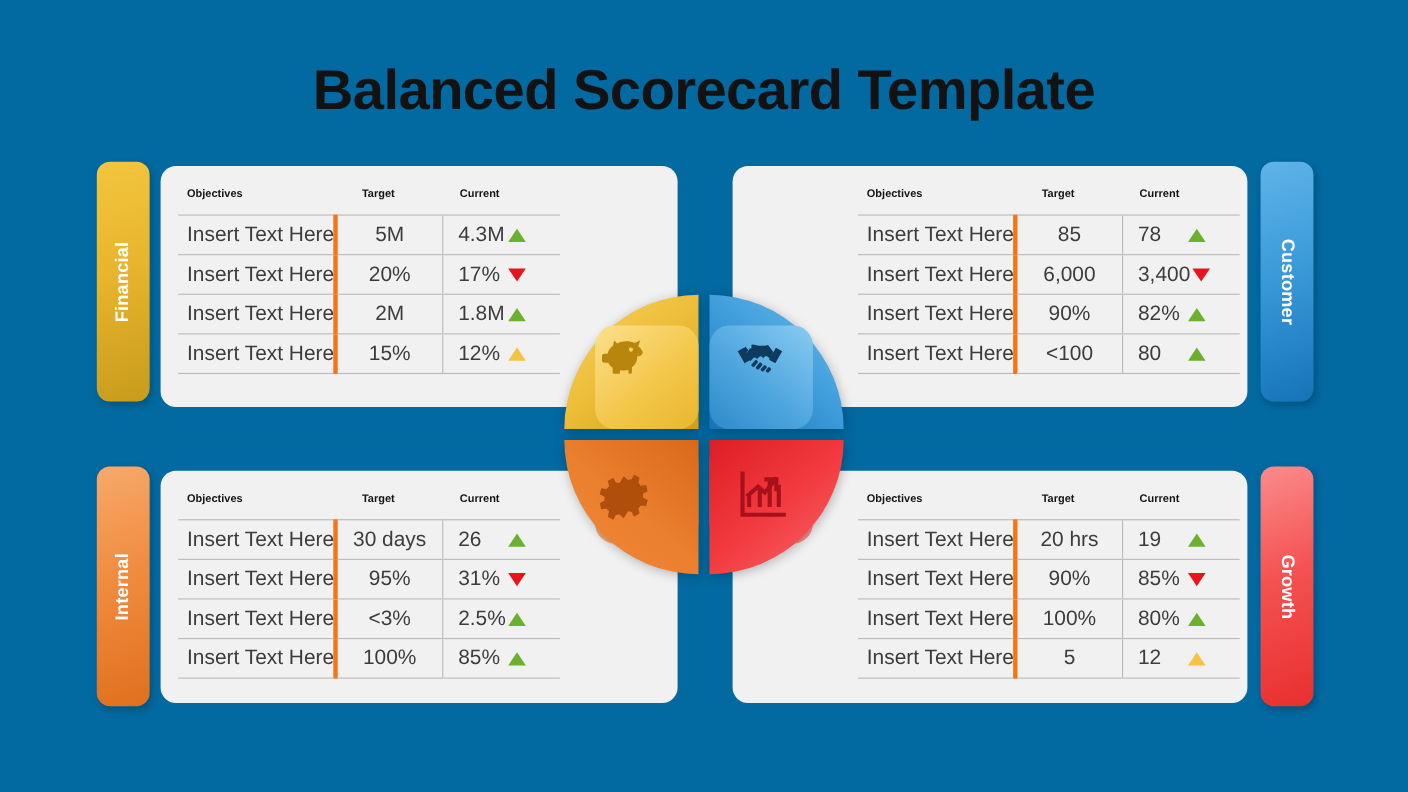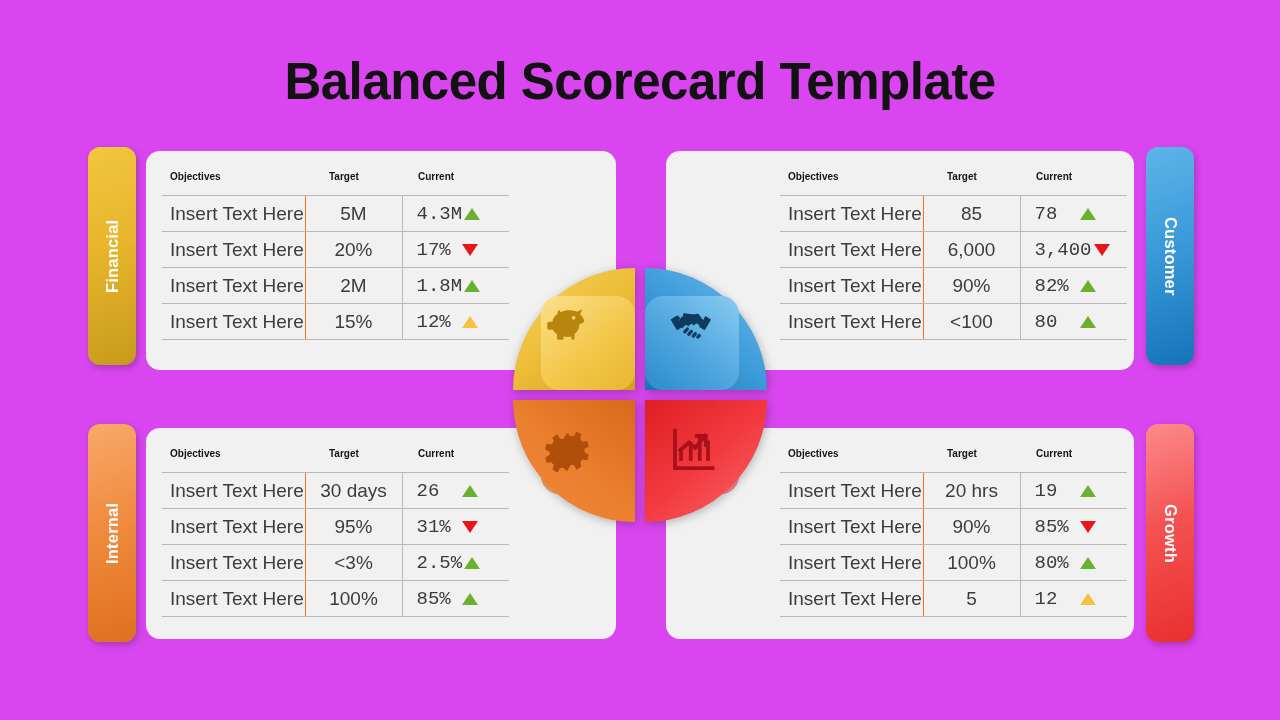--- a/index.html
+++ b/index.html
@@ -9,21 +9,21 @@
     height: 720px;
     background: #ffffff;
     font-family: "Liberation Sans", sans-serif;
     overflow: hidden;
   }
 
   #stage {
     position: relative;
     width: 1280px;
     height: 720px;
-    background: #d946ef;
+    background: #0369a1;
   }
 
   
   .page-title {
     position: absolute;
     left: 0;
     top: 50px;
     width: 1280px;
     text-align: center;
     font-size: 51px;
@@ -74,34 +74,33 @@
     color: #3c3c3c;
     padding: 0 0 0 8px;
     height: 36px;
     vertical-align: middle;
     border-bottom: 1px solid #b9b9b9;
     white-space: nowrap;
   }
   .scorecard-table tr:last-child td { border-bottom: 1px solid #b9b9b9; }
 
   .scorecard-table td.c-tgt {
-    border-left: 1px solid #f97316;
+    border-left: 4px solid #f97316;
     text-align: center;
     padding-left: 0;
   }
   .scorecard-table td.c-cur {
     border-left: 1px solid #b9b9b9;
     padding-left: 14px;
   }
 
   .cur-wrap {
     display: flex;
     align-items: center;
     gap: 2px;
-    font-family: Liberation Mono, monospace;
   }
   .cur-val { min-width: 43px; display: inline-block; }
 
   
   .tri {
     width: 0; height: 0;
     display: inline-block;
     flex: none;
   }
   .tri.up {

